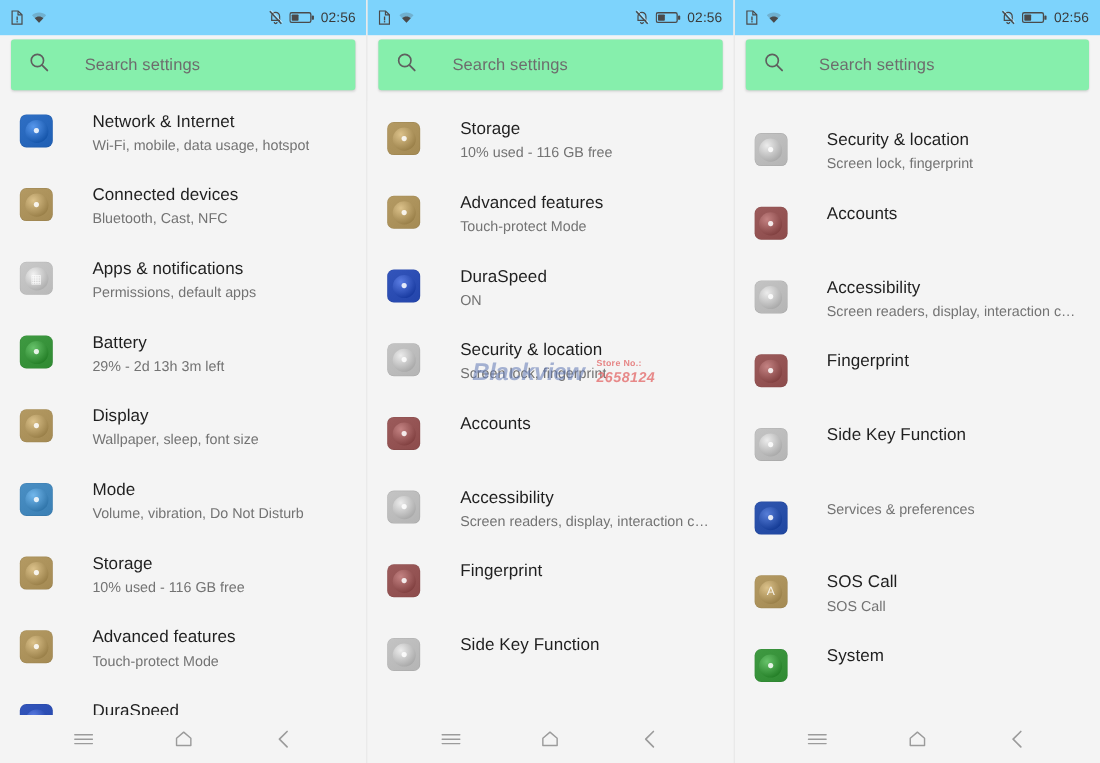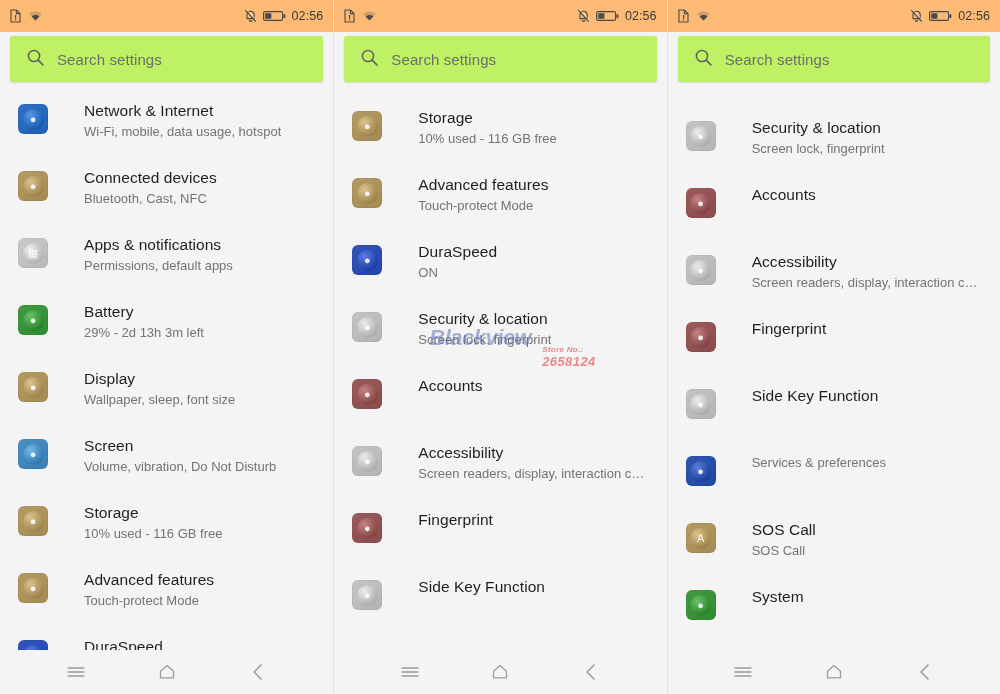--- a/index.html
+++ b/index.html
@@ -25,44 +25,44 @@
   }
   .panel + .panel { border-left: 1px solid #e6e6e6; }
 
   
   .statusbar {
     height: 32px;
     flex: 0 0 32px;
     display: flex;
     align-items: center;
     padding: 0 10px;
-    background: #fdba74;
+    background: #7dd3fc;
   }
   .sb-left { display: flex; align-items: center; gap: 7px; }
   .sb-right { margin-left: auto; display: flex; align-items: center; gap: 6px; }
   .sb-time {
     font-size: 12.5px; color: #3a3a3a; letter-spacing: .1px;
     font-family: "Liberation Sans", sans-serif;
   }
   .sb-ico { display: block; }
 
   
   .searchwrap {
     flex: 0 0 56px;
     padding: 4px 10px 10px 10px;
   }
   .searchbar {
     height: 46px;
-    background: #bef264;
+    background: #86efac;
     border-radius: 3px;
     box-shadow: 0 1px 2px rgba(0,0,0,.10), 0 0 0 0.5px rgba(0,0,0,.04);
     display: flex;
     align-items: center;
     padding: 0 16px;
-    gap: 12px;
+    gap: 32px;
   }
   .search-ph {
     font-size: 15px;
     color: #6d6d6d;
     letter-spacing: .1px;
   }
 
   
   .list {
     position: relative;
@@ -123,25 +123,23 @@
     font-size: 22px;
     font-weight: bold;
     font-style: italic;
     color: rgba(96,120,180,.55);
     letter-spacing: -.5px;
     font-family: "Liberation Sans", sans-serif;
   }
   .wm-store {
     font-size: 8px;
     font-weight: bold;
-    font-style: italic;
     color: rgba(226,96,96,.75);
     line-height: 10px;
     letter-spacing: .3px;
-    margin-top: 19px;
   }
   .wm-num {
     font-size: 13px;
     font-weight: bold;
     font-style: italic;
     color: rgba(226,96,96,.72);
     line-height: 14px;
     letter-spacing: .4px;
   }
 
@@ -248,21 +246,21 @@
             <div class="row-text">
          <span class="row-title">Display</span>
          <span class="row-sub">Wallpaper, sleep, font size</span>
        </div>
           </div>
           <div class="row">
             <div class="row-ico" style="background:linear-gradient(145deg, #4a8fc4 0%, #3a7fb4 100%)">
       <span class="glyph" style="background:radial-gradient(circle at 35% 30%, #72b7ec 0%, #24699e 90%)">●</span>
    </div>
             <div class="row-text">
-         <span class="row-title">Screen</span>
+         <span class="row-title">Mode</span>
          <span class="row-sub">Volume, vibration, Do Not Disturb</span>
        </div>
           </div>
           <div class="row">
             <div class="row-ico" style="background:linear-gradient(145deg, #b49a63 0%, #a48a53 100%)">
       <span class="glyph" style="background:radial-gradient(circle at 35% 30%, #dcc28b 0%, #8e743d 90%)">●</span>
    </div>
             <div class="row-text">
          <span class="row-title">Storage</span>
          <span class="row-sub">10% used - 116 GB free</span>

